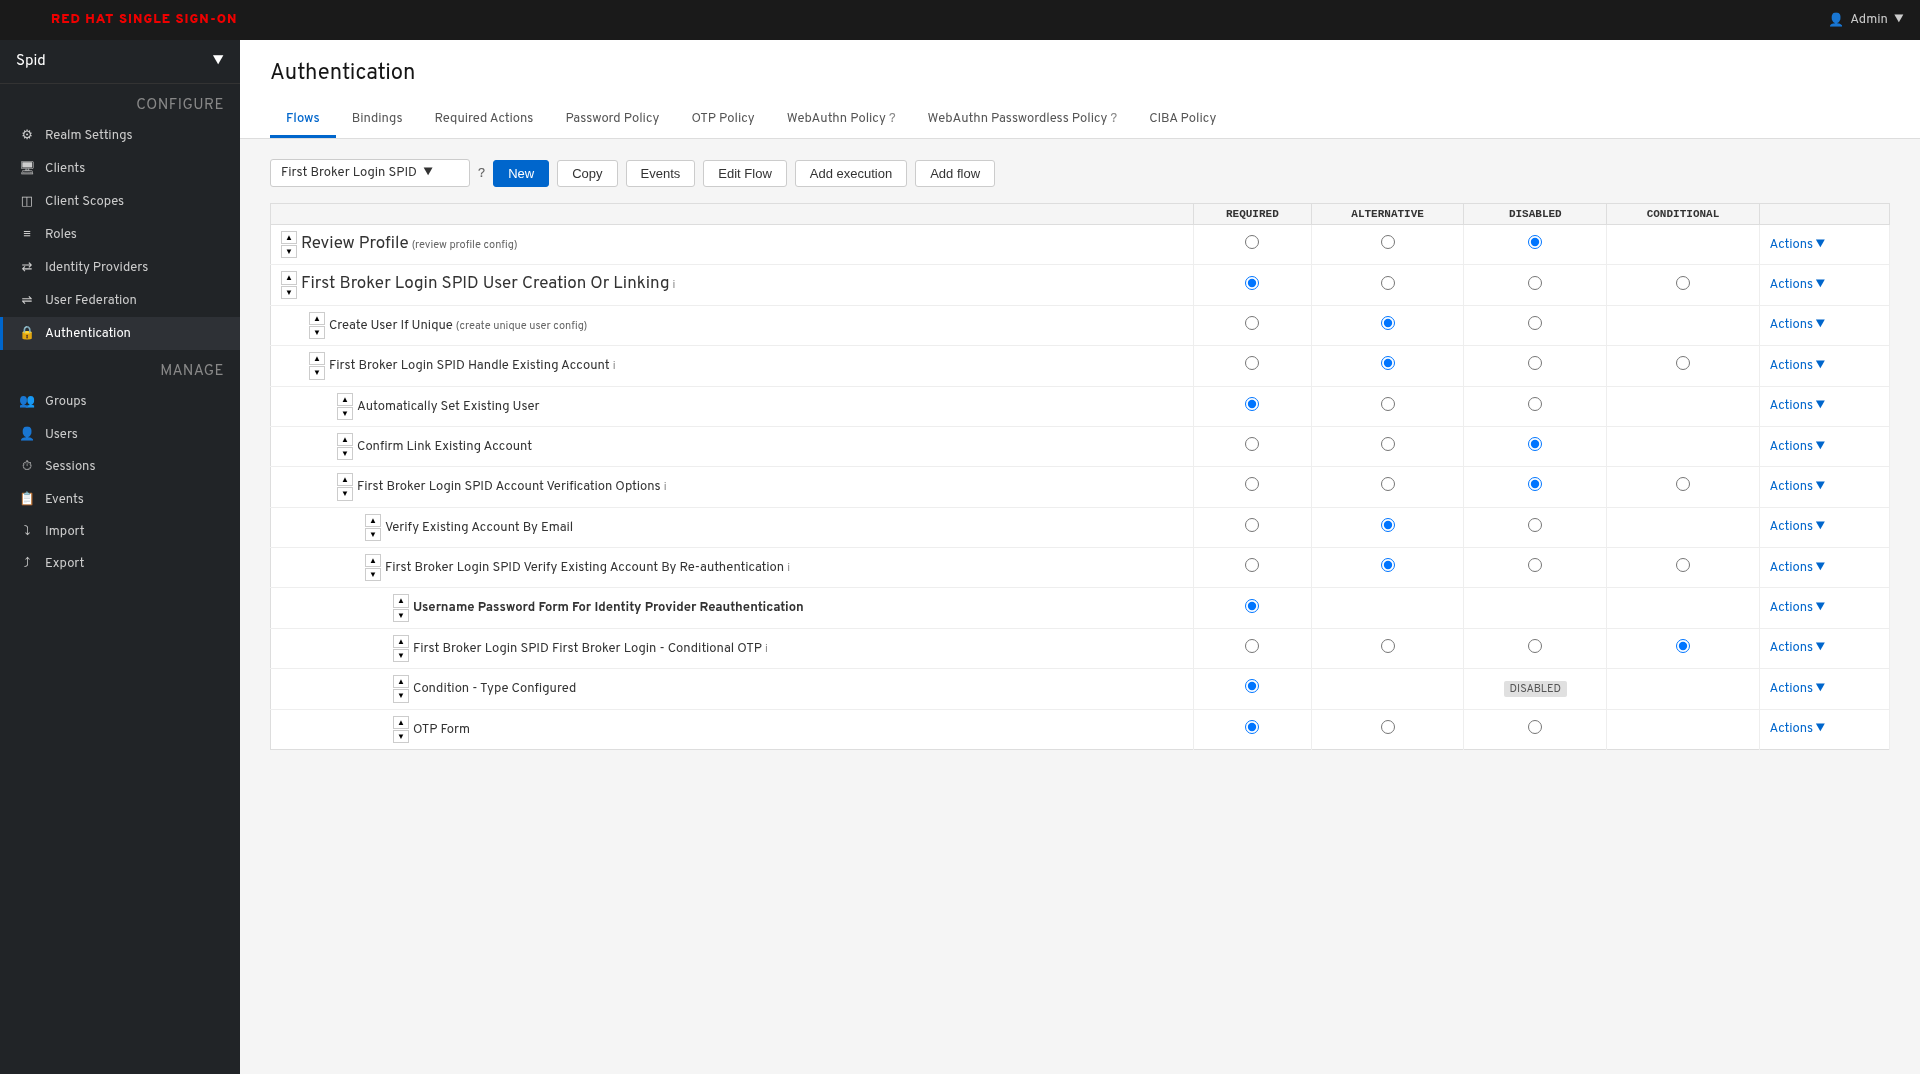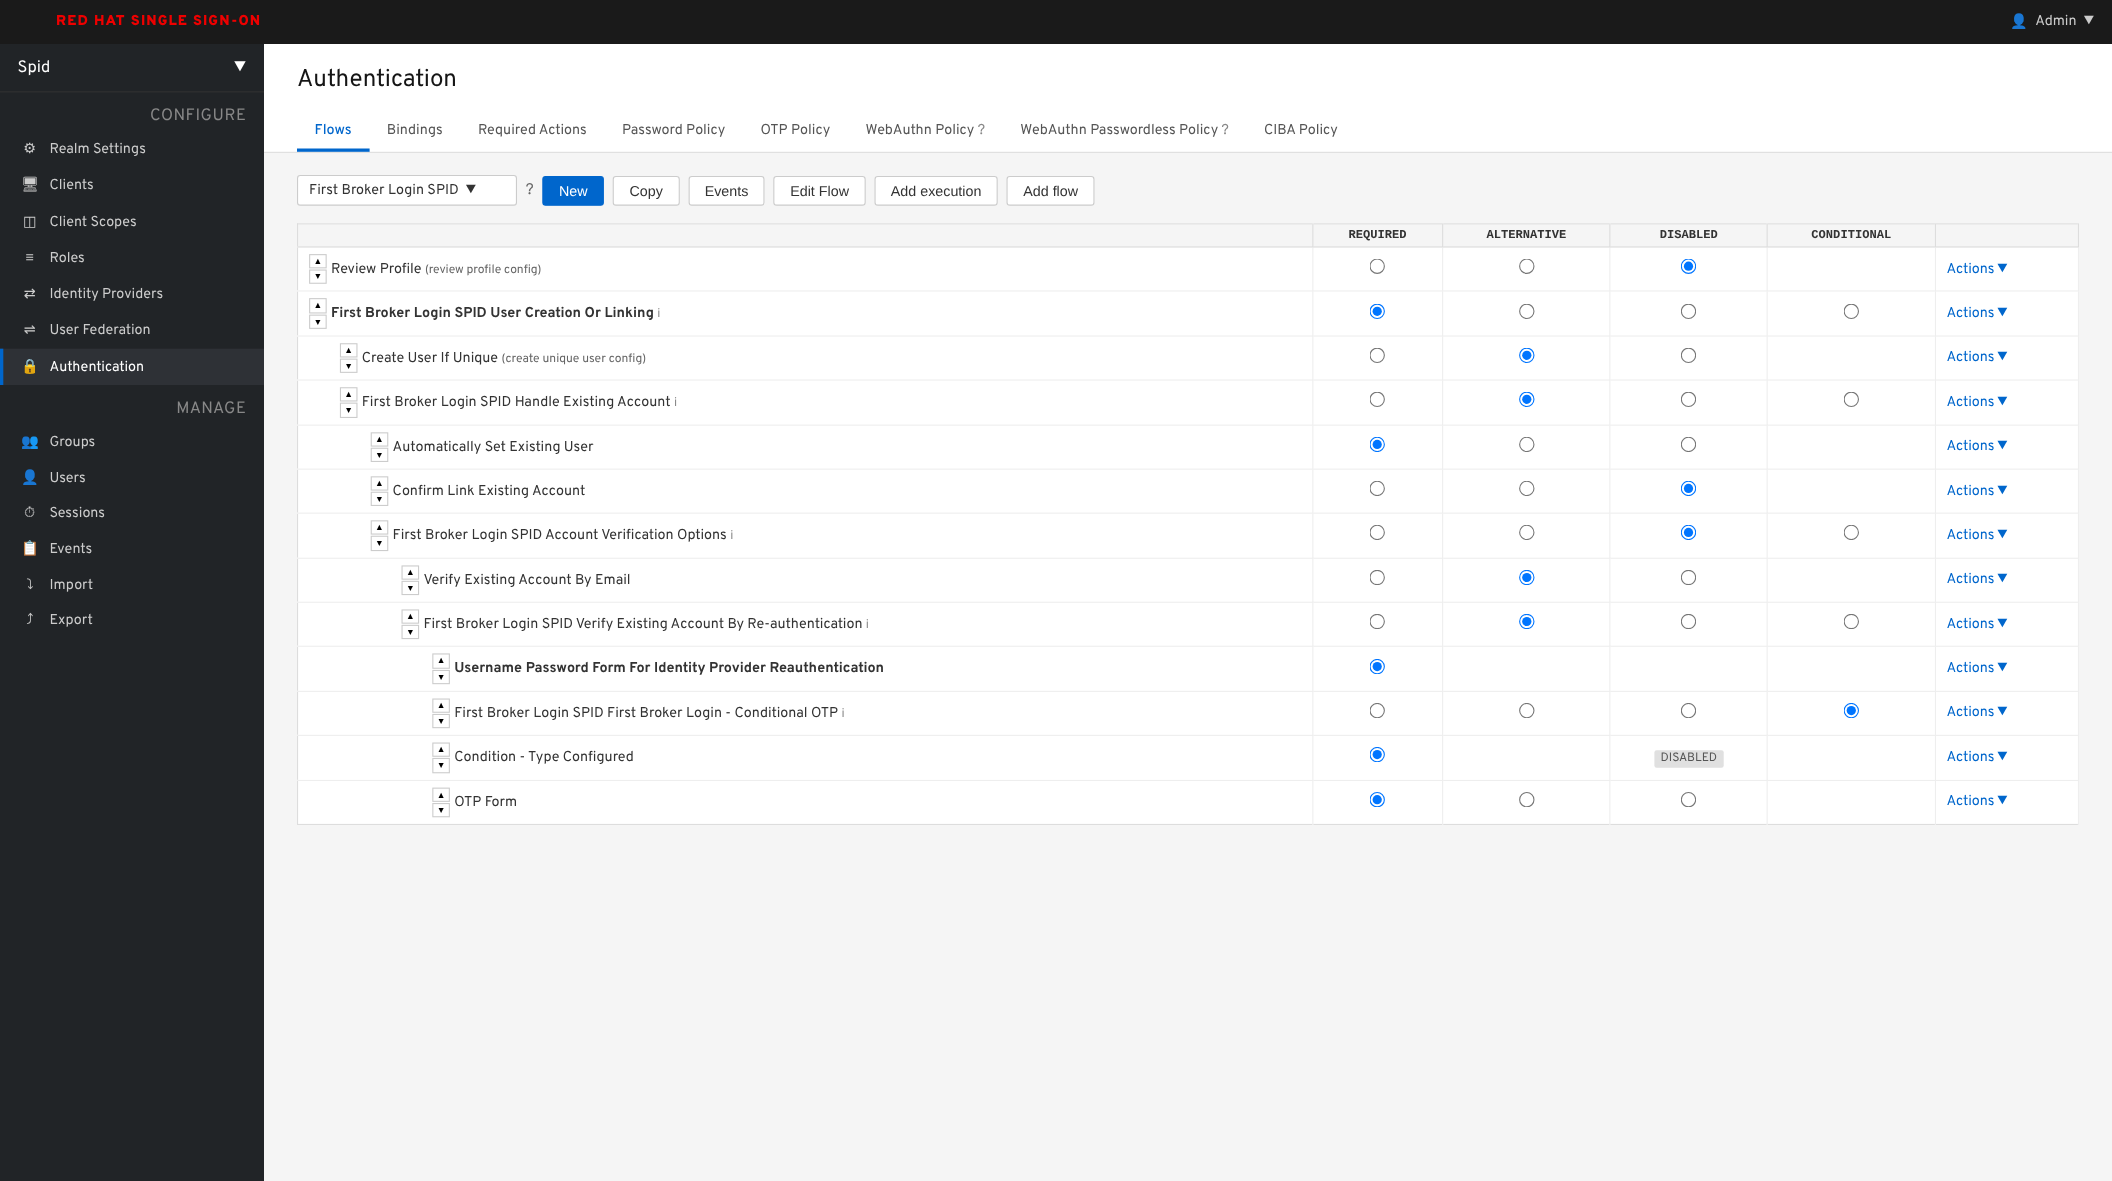--- a/index.html
+++ b/index.html
@@ -282,34 +282,34 @@
             <th style="text-align:center; border-right:1px solid #ddd; padding:4px 8px;">DISABLED</th>
             <th style="text-align:center; border-right:1px solid #ddd; padding:4px 8px;">CONDITIONAL</th>
             <th></th>
           </tr>
         </thead>
         <tbody id="flow-table-body">
         <tr>
               <td style="padding-left: 10px;"><span style="display:inline-flex; flex-direction:column; gap:1px; margin-right:4px; vertical-align:middle;">
       <button style="background:#fff;border:1px solid #ccc;font-size:8px;cursor:pointer;padding:0 3px;line-height:1.4;">▲</button>
       <button style="background:#fff;border:1px solid #ccc;font-size:8px;cursor:pointer;padding:0 3px;line-height:1.4;">▼</button>
-    </span><span style="font-size:13px;">Review Profile</span> <span style="color:#666;font-size:11px;">(review profile config)</span></td>
+    </span><span style="font-size:17px;">Review Profile</span> <span style="color:#666;font-size:11px;">(review profile config)</span></td>
               <td style="text-align: center; vertical-align: middle;"><input type="radio" name="req-0" value="REQUIRED" style="width: 14px; height: 14px; cursor: pointer;"></td>
               <td style="text-align: center; vertical-align: middle;"><input type="radio" name="req-0" value="ALTERNATIVE" style="width: 14px; height: 14px; cursor: pointer;"></td>
               <td style="text-align: center; vertical-align: middle;"><input type="radio" name="req-0" value="DISABLED" checked="" style="width: 14px; height: 14px; cursor: pointer;"></td>
               <td style="text-align: center; vertical-align: middle;"></td>
               <td>
                 <span class="actions-link">Actions <span>▼</span></span>
               </td>
             </tr>
             <tr>
               <td style="padding-left: 10px;"><span style="display:inline-flex; flex-direction:column; gap:1px; margin-right:4px; vertical-align:middle;">
       <button style="background:#fff;border:1px solid #ccc;font-size:8px;cursor:pointer;padding:0 3px;line-height:1.4;">▲</button>
       <button style="background:#fff;border:1px solid #ccc;font-size:8px;cursor:pointer;padding:0 3px;line-height:1.4;">▼</button>
-    </span><span style="font-size:13px;font-weight:bold;">First Broker Login SPID User Creation Or Linking</span> <span style="color:#888;font-size:11px;cursor:pointer;">ℹ</span></td>
+    </span><span style="font-size:17px;">First Broker Login SPID User Creation Or Linking</span> <span style="color:#888;font-size:11px;cursor:pointer;">ℹ</span></td>
               <td style="text-align: center; vertical-align: middle;"><input type="radio" name="req-1" value="REQUIRED" checked="" style="width: 14px; height: 14px; cursor: pointer;"></td>
               <td style="text-align: center; vertical-align: middle;"><input type="radio" name="req-1" value="ALTERNATIVE" style="width: 14px; height: 14px; cursor: pointer;"></td>
               <td style="text-align: center; vertical-align: middle;"><input type="radio" name="req-1" value="DISABLED" style="width: 14px; height: 14px; cursor: pointer;"></td>
               <td style="text-align: center; vertical-align: middle;"><input type="radio" name="req-1" value="CONDITIONAL" style="width: 14px; height: 14px; cursor: pointer;"></td>
               <td>
                 <span class="actions-link">Actions <span>▼</span></span>
               </td>
             </tr>
             <tr>
               <td style="padding-left: 38px;"><span style="display:inline-flex; flex-direction:column; gap:1px; margin-right:4px; vertical-align:middle;">

